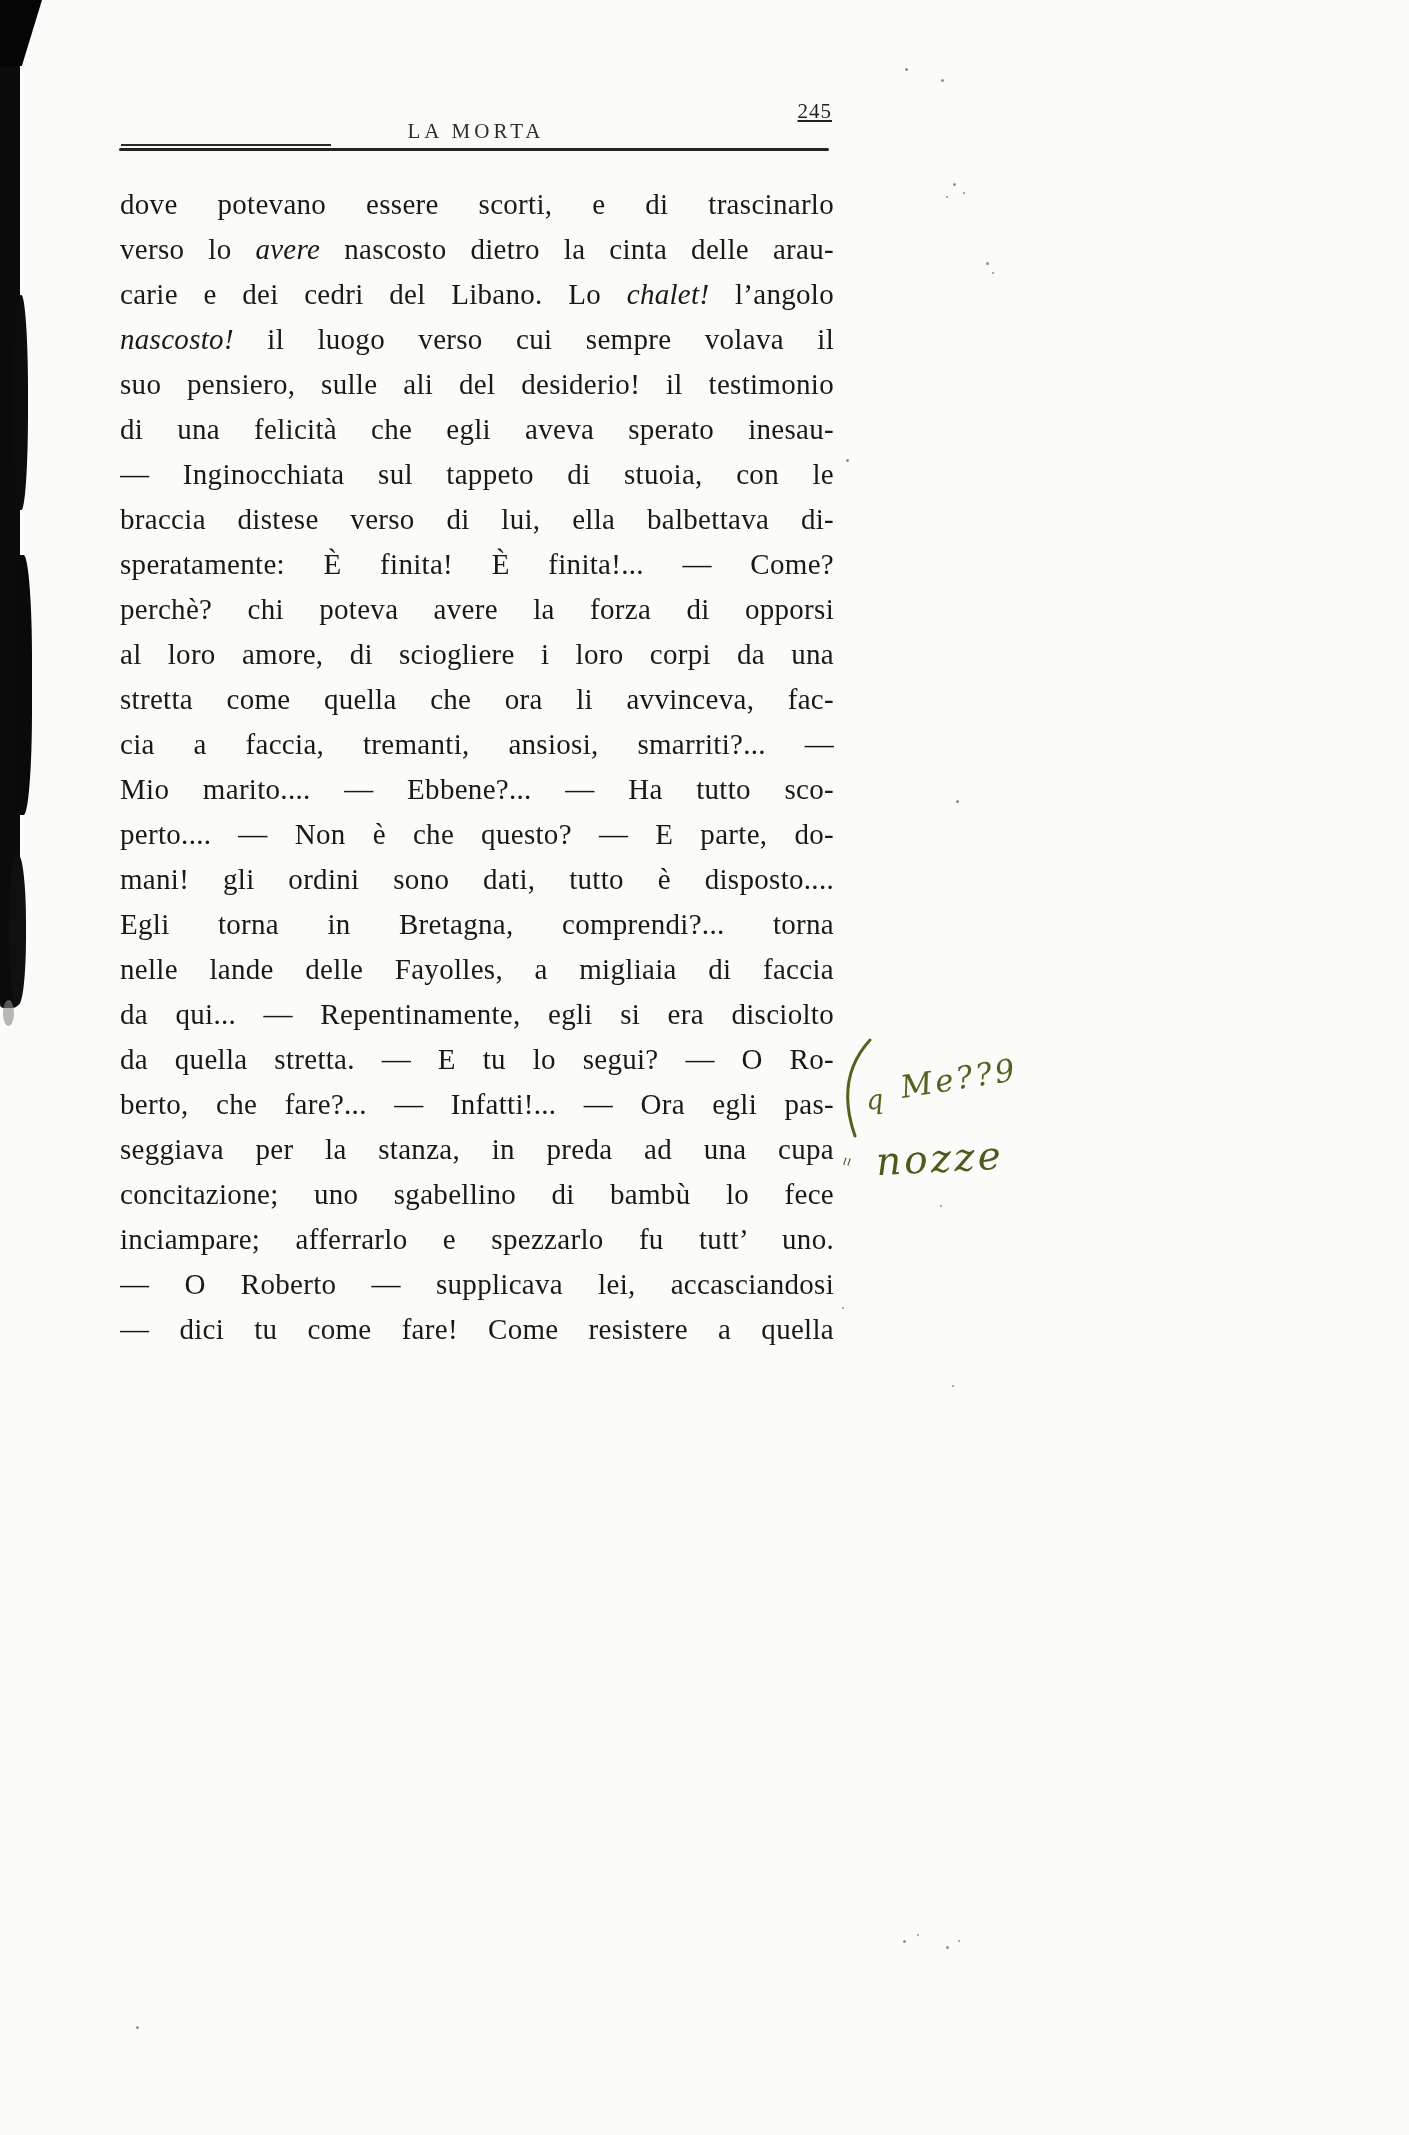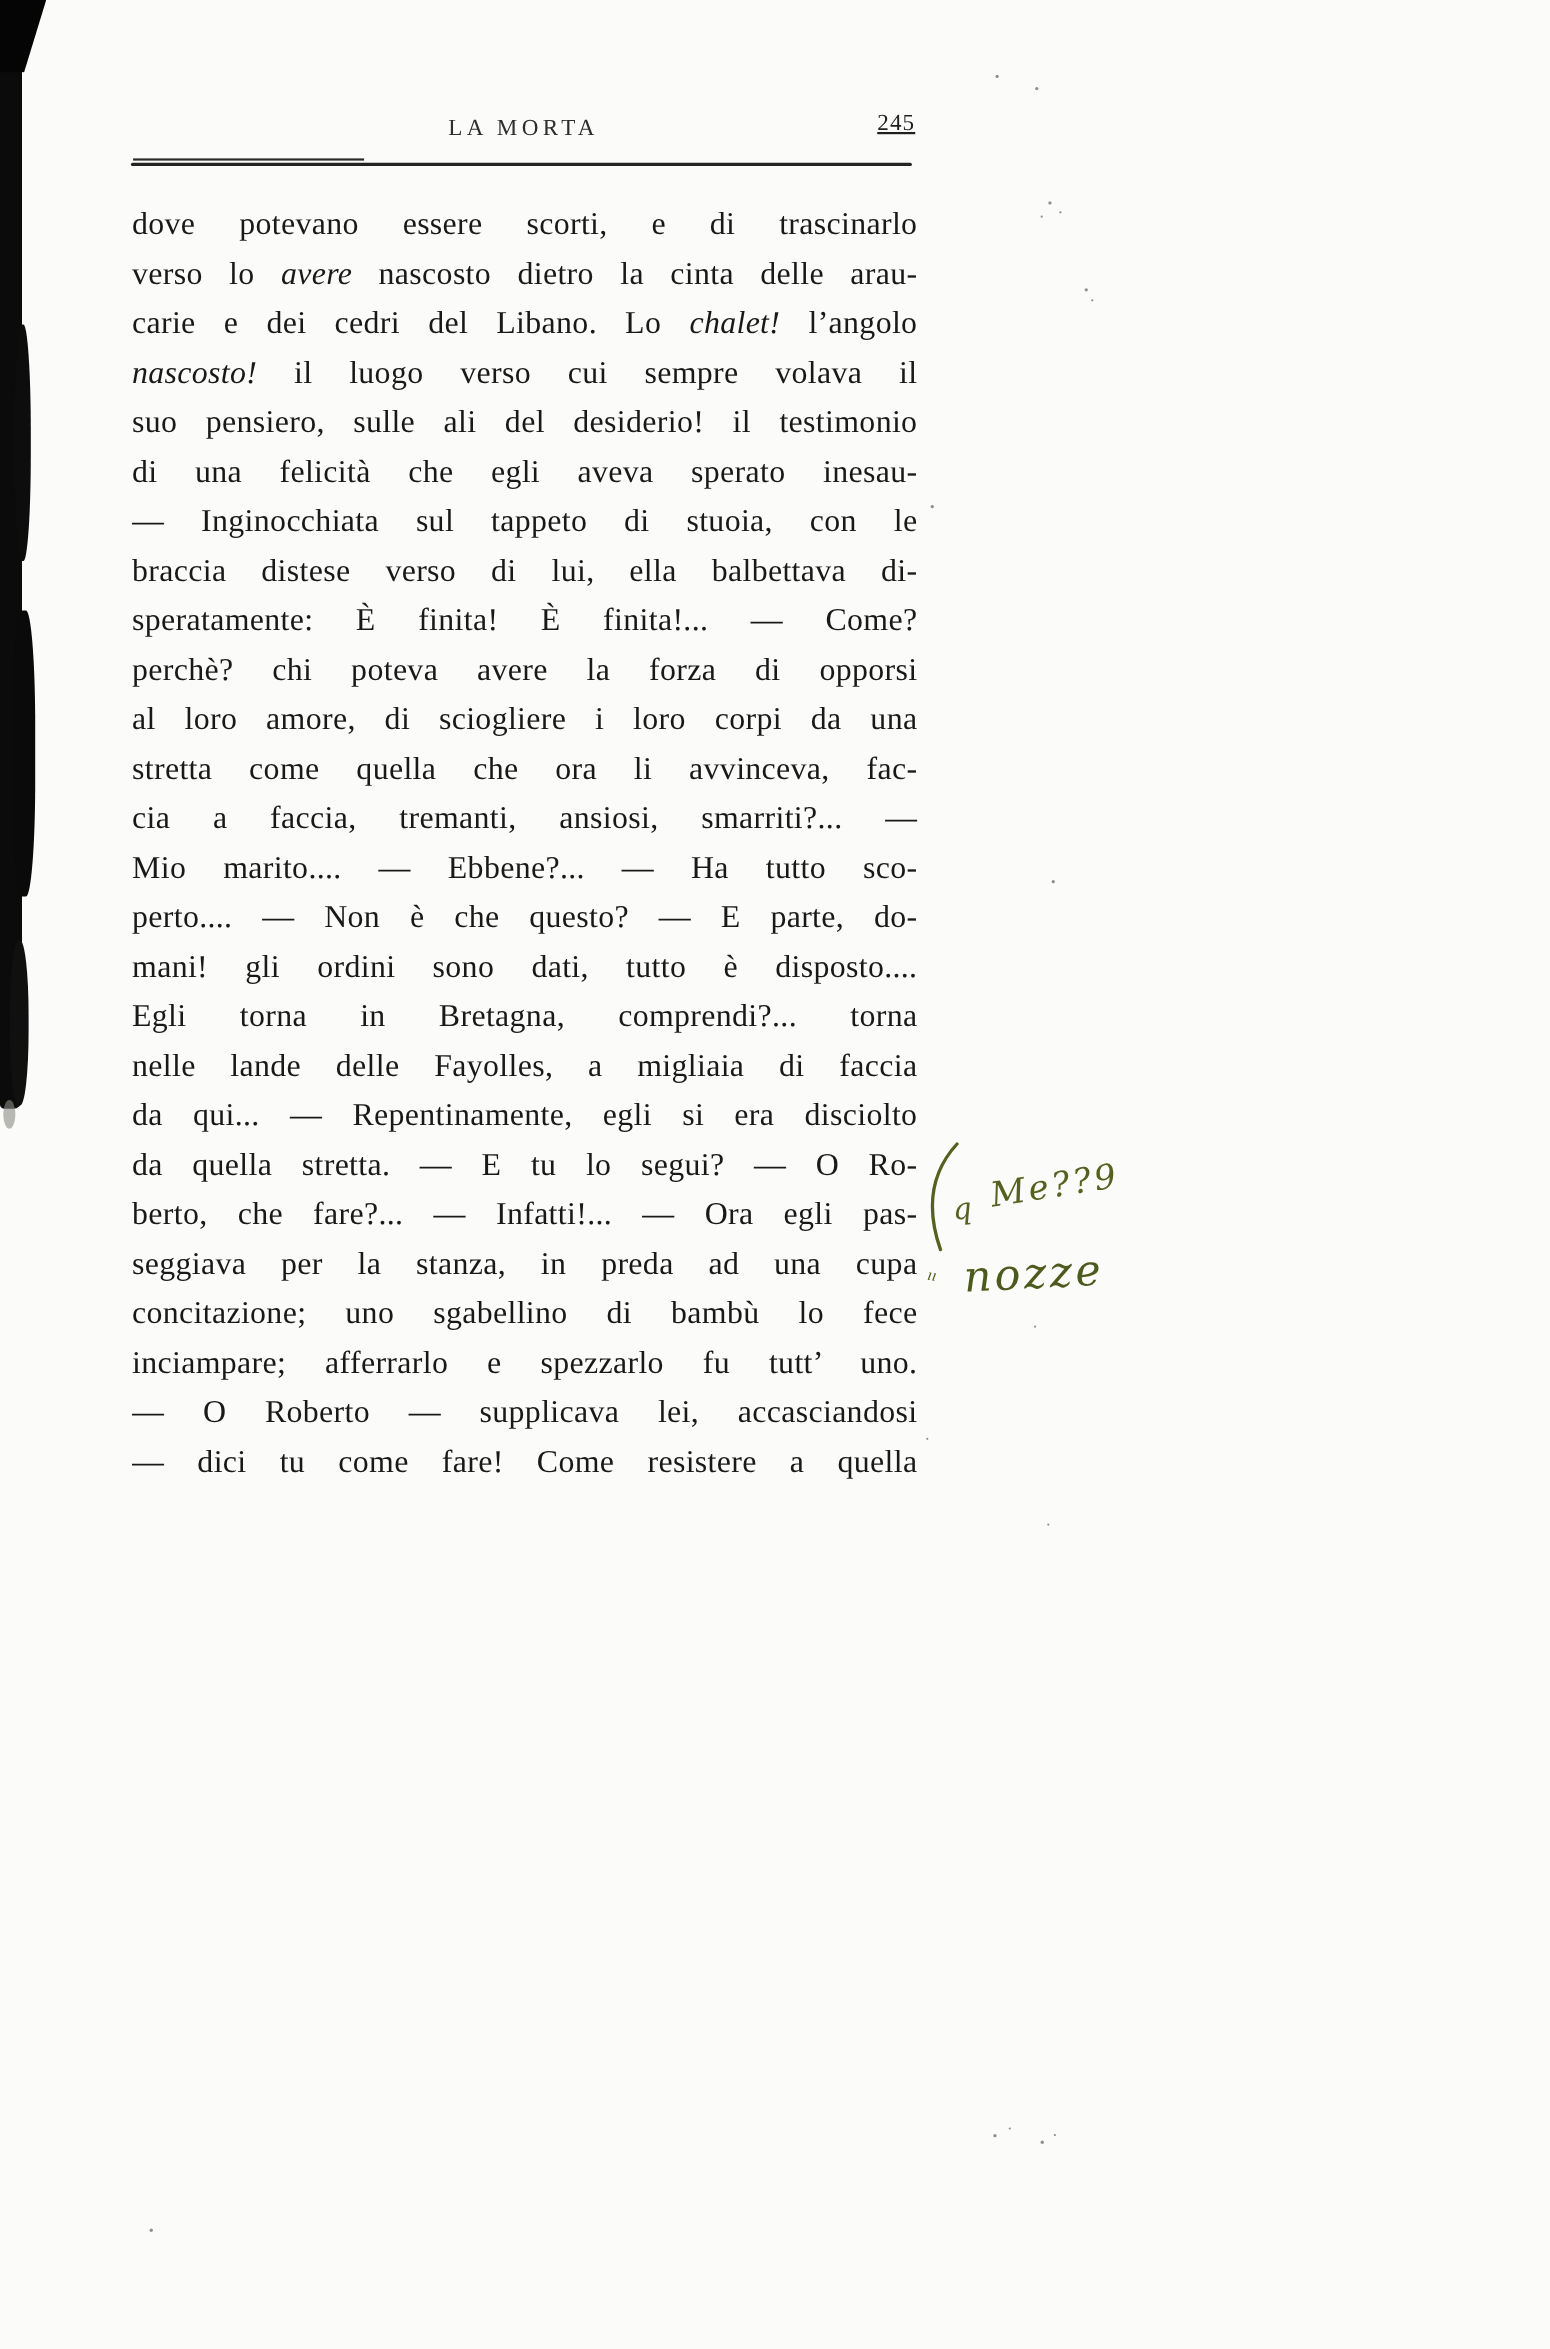--- a/index.html
+++ b/index.html
@@ -16,21 +16,21 @@
   .band{position:absolute;left:0;top:0;width:20px;height:1008px;background:#0b0b0b;border-radius:0 0 8px 4px;}
   .wedge{position:absolute;left:0;top:0;width:42px;height:66px;background:#050505;
          clip-path:polygon(0 0,100% 0,52% 100%,0 100%);}
   .blob1{position:absolute;left:13px;top:295px;width:15px;height:215px;background:#0d0d0d;border-radius:45%;}
   .blob2{position:absolute;left:11px;top:555px;width:21px;height:260px;background:#0a0a0a;border-radius:40%;}
   .blob3{position:absolute;left:9px;top:855px;width:17px;height:150px;background:#101010;border-radius:45%;}
   .bandfade{position:absolute;left:3px;top:1000px;width:11px;height:26px;background:#8a8a86;border-radius:50%;opacity:.6;}
 
   
   .running-title{
-    position:absolute;left:120px;top:104px;width:712px;
+    position:absolute;left:120px;top:119px;width:712px;
     text-align:center;font-size:21px;letter-spacing:4px;color:#2e2e2c;
   }
   .page-number{
     position:absolute;left:120px;top:99px;width:712px;
     text-align:right;font-size:21px;color:#1f1f1d;letter-spacing:1px;text-decoration:underline;
   }
   .rule{
     position:absolute;left:119px;top:148px;width:710px;height:3px;
     background:#242422;border-radius:2px;
   }

